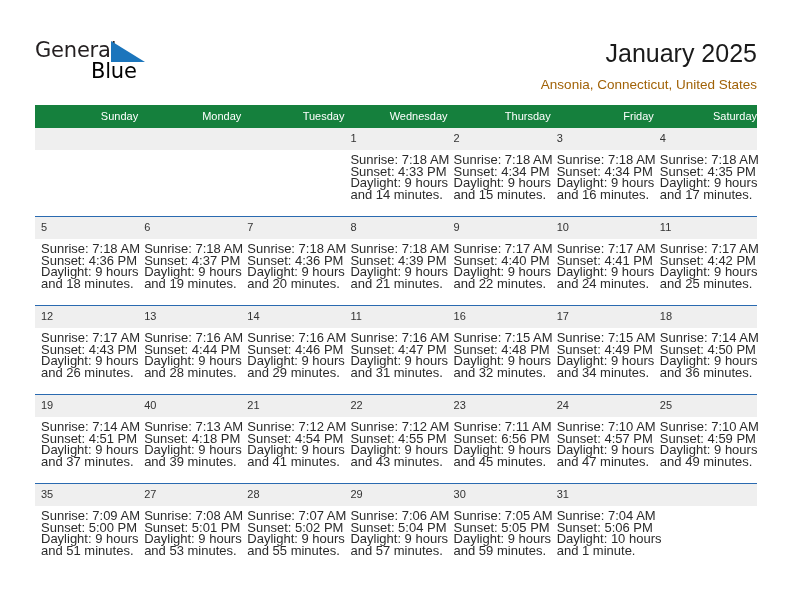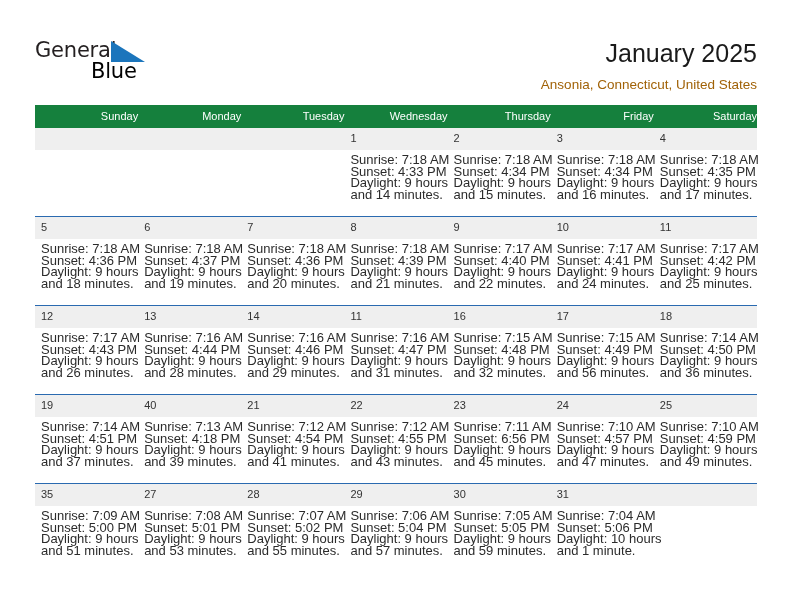--- a/index.html
+++ b/index.html
@@ -380,21 +380,21 @@
               </div>
             </div>
           </td>
           <td>
             <div class="daycell">
               <div class="daynum">17</div>
               <div class="dayinfo">
                 <div>Sunrise: 7:15 AM</div>
                 <div>Sunset: 4:49 PM</div>
                 <div>Daylight: 9 hours</div>
-                <div>and 56 minutes.</div>
+                <div>and 34 minutes.</div>
               </div>
             </div>
           </td>
           <td>
             <div class="daycell">
               <div class="daynum">18</div>
               <div class="dayinfo">
                 <div>Sunrise: 7:14 AM</div>
                 <div>Sunset: 4:50 PM</div>
                 <div>Daylight: 9 hours</div>

